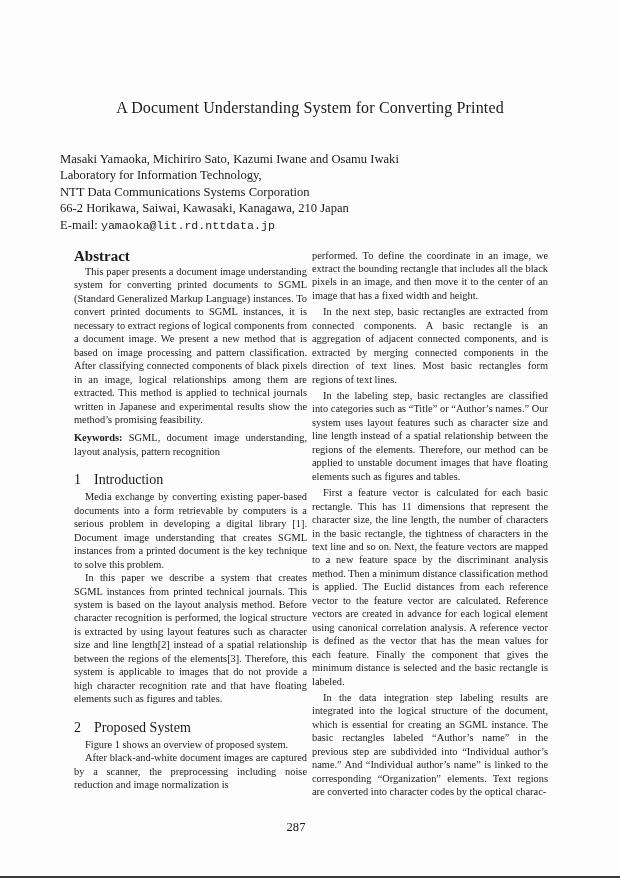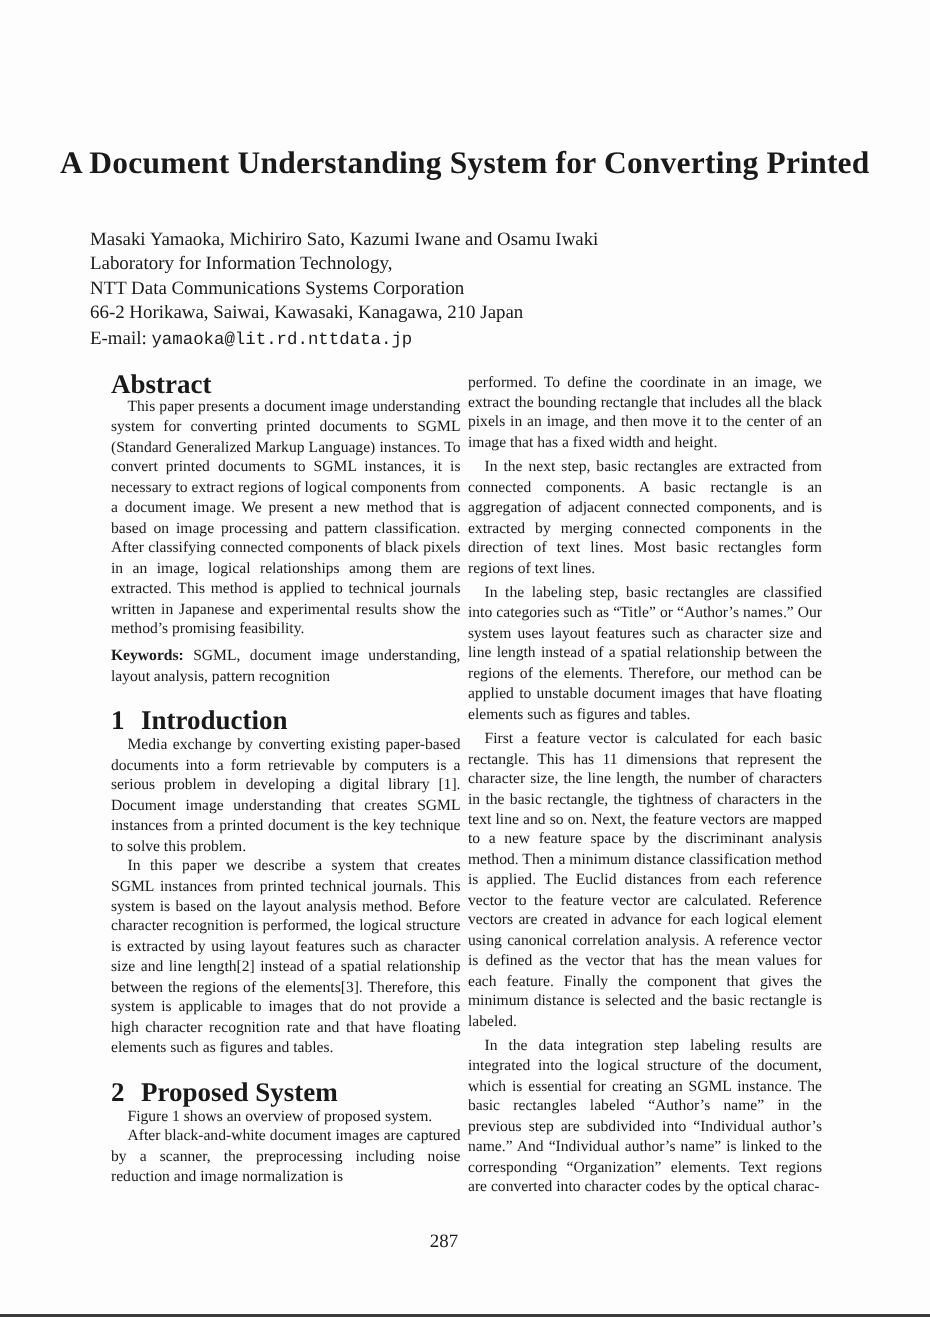--- a/index.html
+++ b/index.html
@@ -3,39 +3,39 @@
 <meta charset="utf-8">
 <style>
   html, body { margin: 0; padding: 0; }
   body {
     width: 620px; height: 878px; position: relative; overflow: hidden;
     background: #fdfdfd; color: #1a1a1a;
     font-family: "Liberation Serif", "DejaVu Serif", serif;
   }
   .title {
     position: absolute; left: 40px; width: 540px; top: 98px;
-    text-align: left; font-weight: bold; font-size: 21px; line-height: 20px;
+    text-align: center; font-weight: normal; font-size: 16px; line-height: 20px;
     letter-spacing: 0.15px;
   }
   .authors {
     position: absolute; left: 60px; width: 500px; top: 151px;
     font-size: 12.6px; line-height: 16.4px;
   }
   .authors .mono { font-family: "Liberation Mono", "DejaVu Sans Mono", monospace; font-size: 11.6px; }
   .col {
     position: absolute; top: 248px; font-size: 10.4px; line-height: 13.45px;
     text-align: justify; hyphens: manual;
   }
   .col.left { left: 74px; width: 233px; }
   .col.right { left: 312px; width: 236px; top: 248.5px; }
   .col p { margin: 0; text-indent: 11px; }
   .col p.noindent { text-indent: 0; }
   .col p.gap { margin-top: 3px; }
-  .h-abs { font-weight: bold; font-size: 18px; line-height: 16px; margin: 0 0 1px 0; }
-  .h-sec { font-weight: bold; font-size: 18px; line-height: 16px; margin: 14px 0 2px 0; }
+  .h-abs { font-weight: bold; font-size: 15px; line-height: 16px; margin: 0 0 1px 0; }
+  .h-sec { font-weight: normal; font-size: 14px; line-height: 16px; margin: 14px 0 2px 0; }
   .h-sec .num { display: inline-block; width: 20px; }
   .kw { margin-top: 5px !important; text-indent: 0 !important; }
   .kw b { font-weight: bold; }
   .pagenum {
     position: absolute; left: 0; width: 592px; top: 820px; text-align: center;
     font-size: 12.6px;
   }
   .bottom-rule { position: absolute; left: 0; top: 876px; width: 620px; height: 2px; background: #3a3a3a; }
 </style>
 </head>

